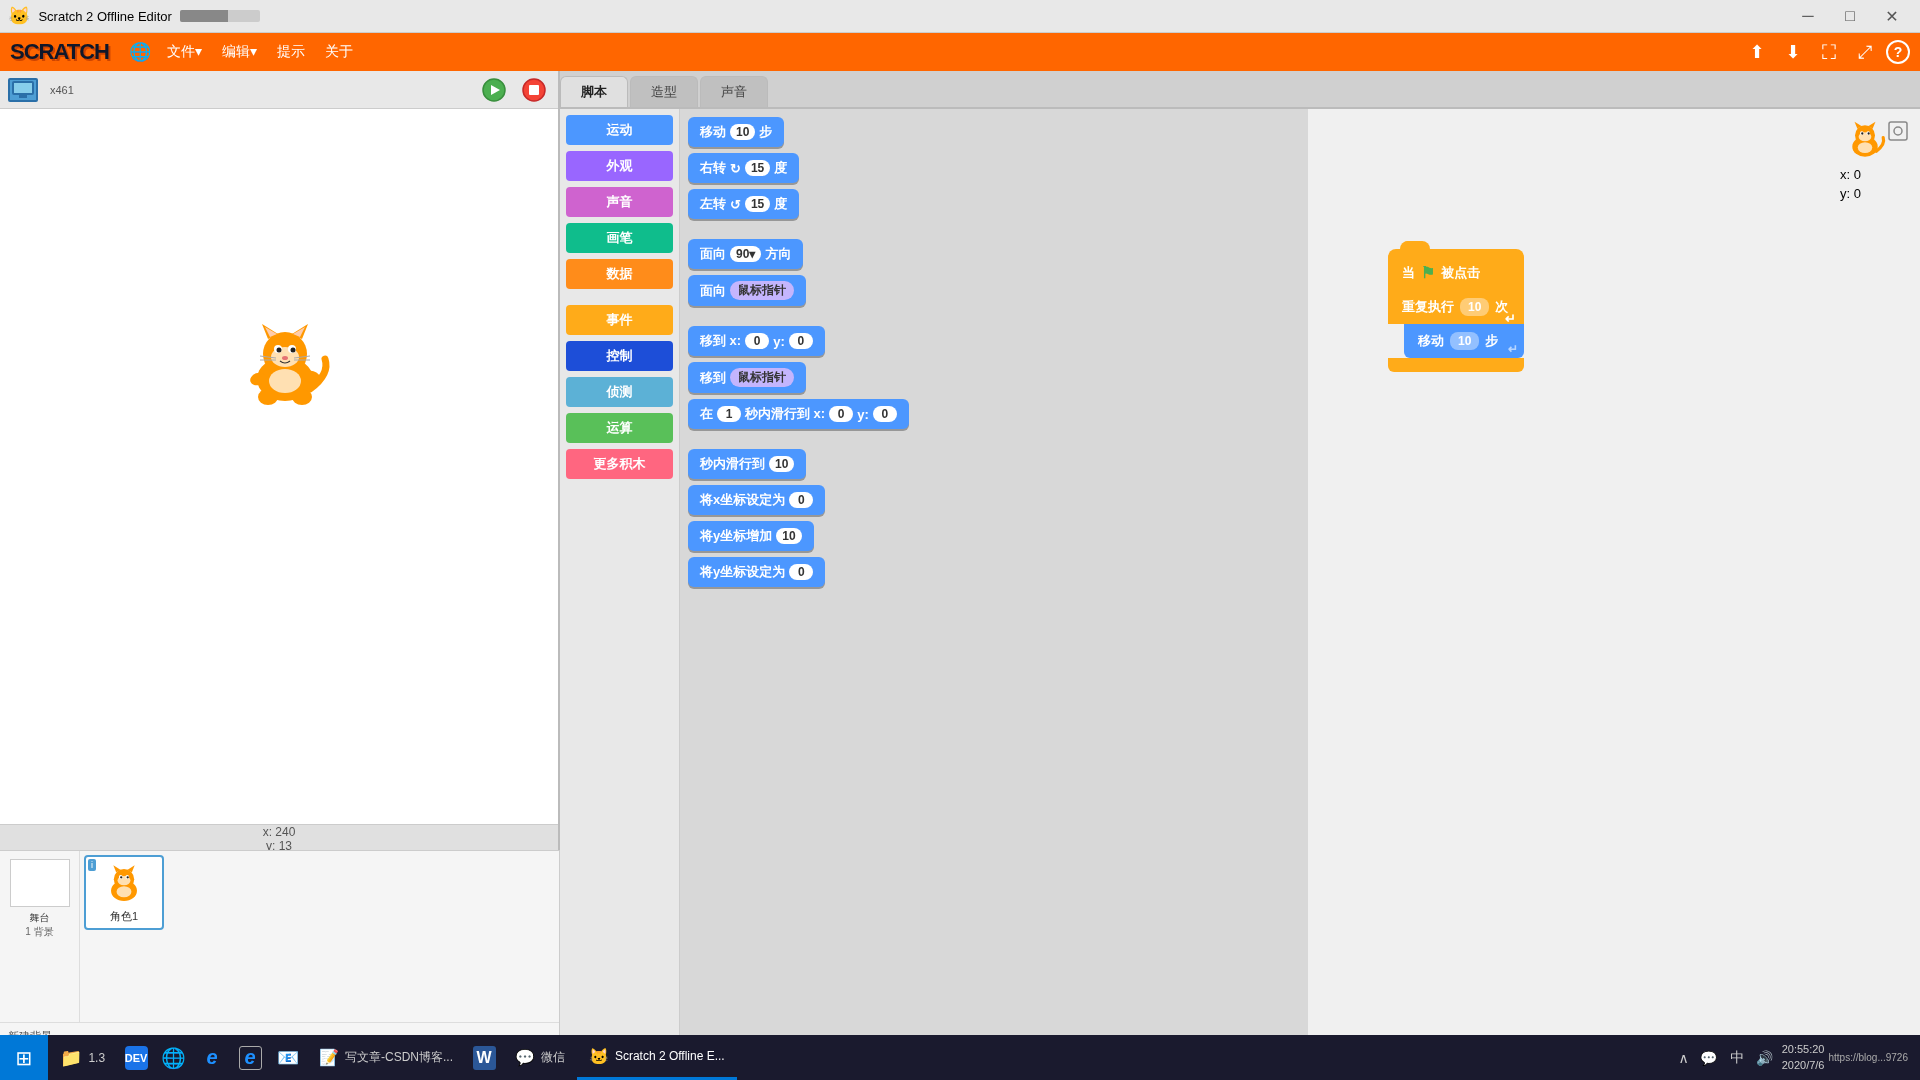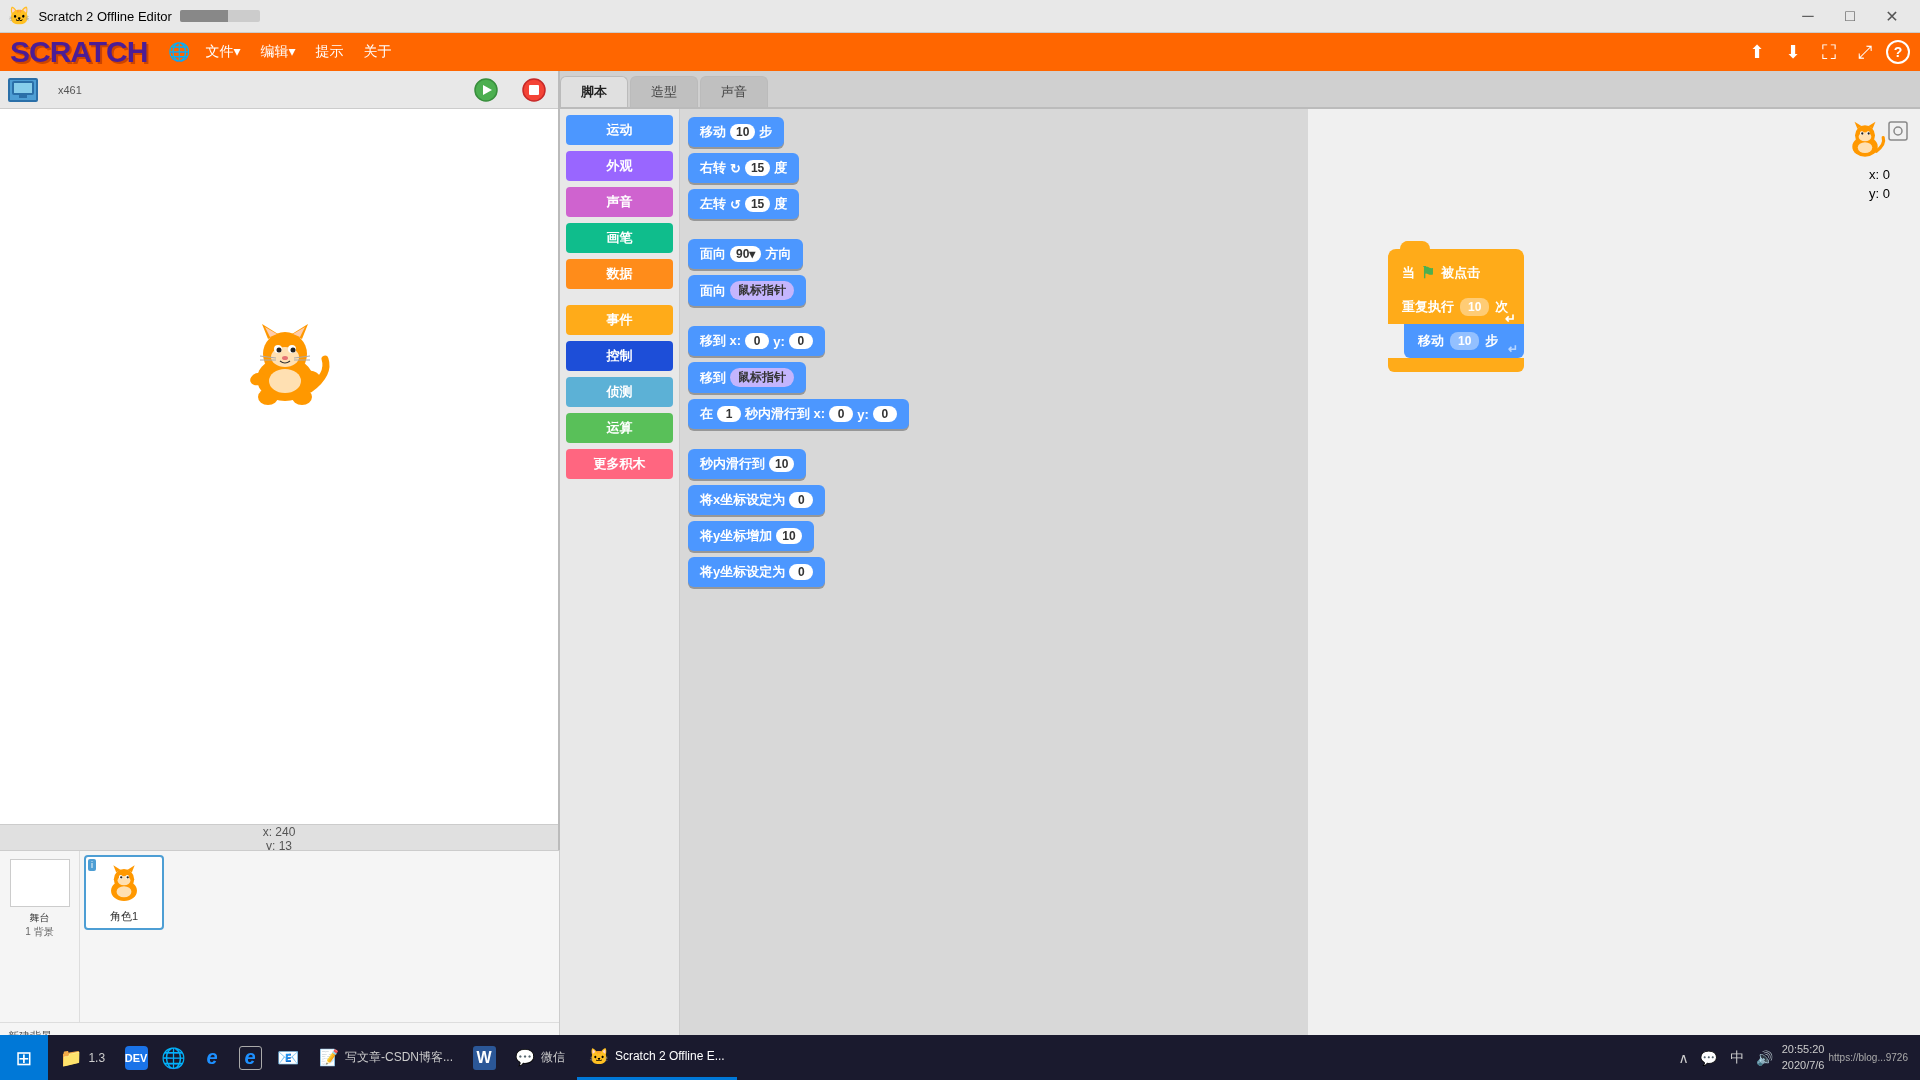--- a/index.html
+++ b/index.html
@@ -19,39 +19,39 @@
 
     
     #menubar {
       width: 100%; height: 38px; background: #ff6600;
       display: flex; align-items: center; gap: 0; padding: 0 10px;
     }
     #scratch-logo {
       margin-right: 16px;
     }
     .scratch-logo-text {
-      font-size: 30px; font-weight: 900; color: #4c1d95;
+      font-size: 22px; font-weight: 900; color: #0f172a;
       font-family: 'Arial Black', Arial, sans-serif;
       letter-spacing: -1px;
       text-shadow: 2px 2px 0 #cc4400;
     }
     .menu-icon-btn {
       width: 32px; height: 32px; display: flex; align-items: center; justify-content: center;
       color: white; cursor: pointer; border-radius: 4px; font-size: 18px;
     }
     .menu-item {
       padding: 4px 10px; color: white; cursor: pointer; font-size: 14px;
       border-radius: 4px; display: flex; align-items: center; gap: 3px;
     }
     .menu-separator { flex: 1; }
     .menu-top-icons { display: flex; align-items: center; gap: 6px; }
     .menu-top-icon { width: 30px; height: 30px; display: flex; align-items: center; justify-content: center; color: white; font-size: 18px; cursor: pointer; }
     #stage-top {
       height: 38px; background: #e8e8e8; display: flex; align-items: center;
-      padding: 0 8px; gap: 16px; border-bottom: 1px solid #ccc;
+      padding: 0 8px; gap: 8px; border-bottom: 1px solid #ccc;
     }
     #stage-monitor-icon {
       width: 30px; height: 24px; background: #4d9ed4; border: 2px solid #2a6fa8;
       border-radius: 2px; display: flex; align-items: center; justify-content: center;
     }
     #stage-coords { font-size: 11px; color: #555; margin-left: 4px; }
     .stage-btn {
       width: 32px; height: 28px; display: flex; align-items: center; justify-content: center;
       border-radius: 4px; cursor: pointer; font-size: 18px;
     }
@@ -193,21 +193,21 @@
     }
     .sblock.control { background: #ffab19; border-radius: 0; }
     .sblock.motion-s { background: #4c97ff; border-radius: 0 0 6px 6px; }
     .sblock-input {
       background: rgba(255,255,255,0.3); border-radius: 8px;
       padding: 1px 8px; font-size: 12px; color: white; min-width: 24px; text-align: center;
     }
 
     #sprite-coords-display {
       position: absolute; top: 10px; right: 30px;
-      display: flex; flex-direction: column; align-items: flex-end; gap: 4px;
+      display: flex; flex-direction: column; gap: 4px;
     }
     #sprite-thumb-small {
       width: 50px; height: 44px;
     }
 
     
     #zoom-controls {
       position: absolute; bottom: 10px; right: 10px;
       display: flex; align-items: center; gap: 4px;
     }

